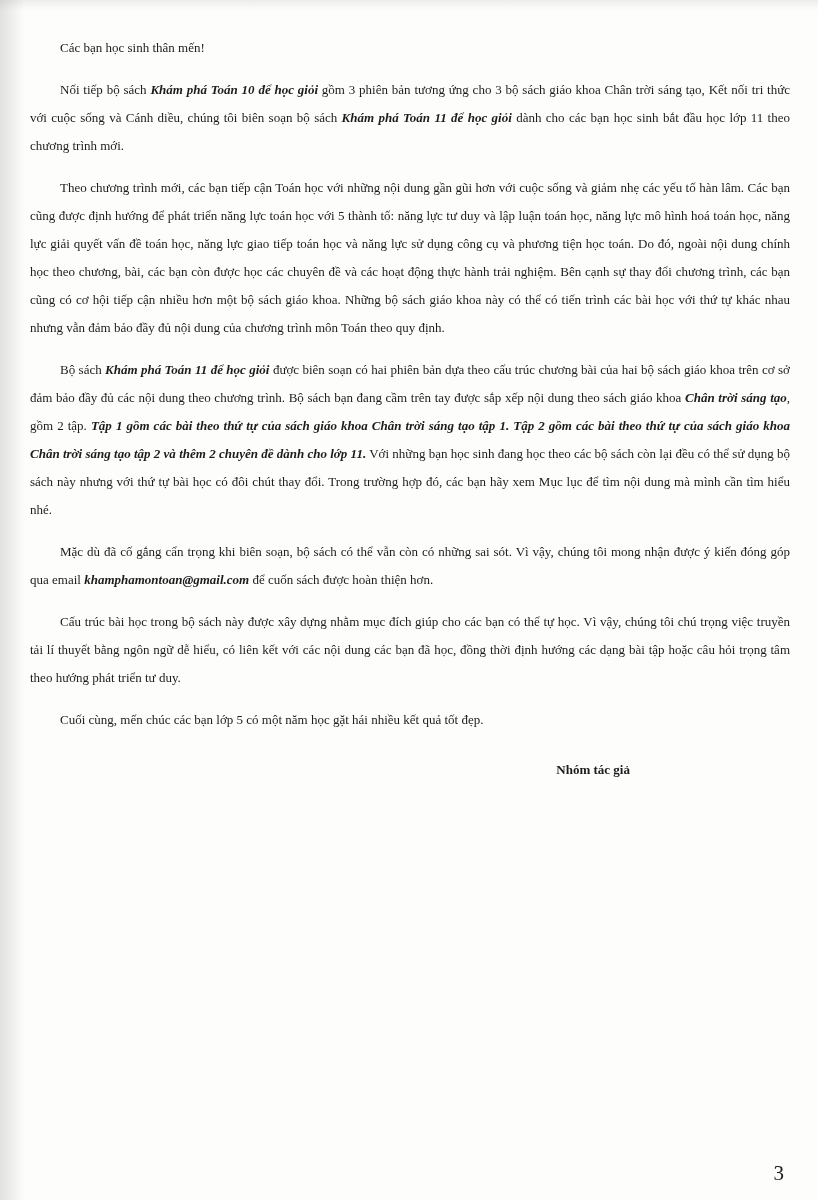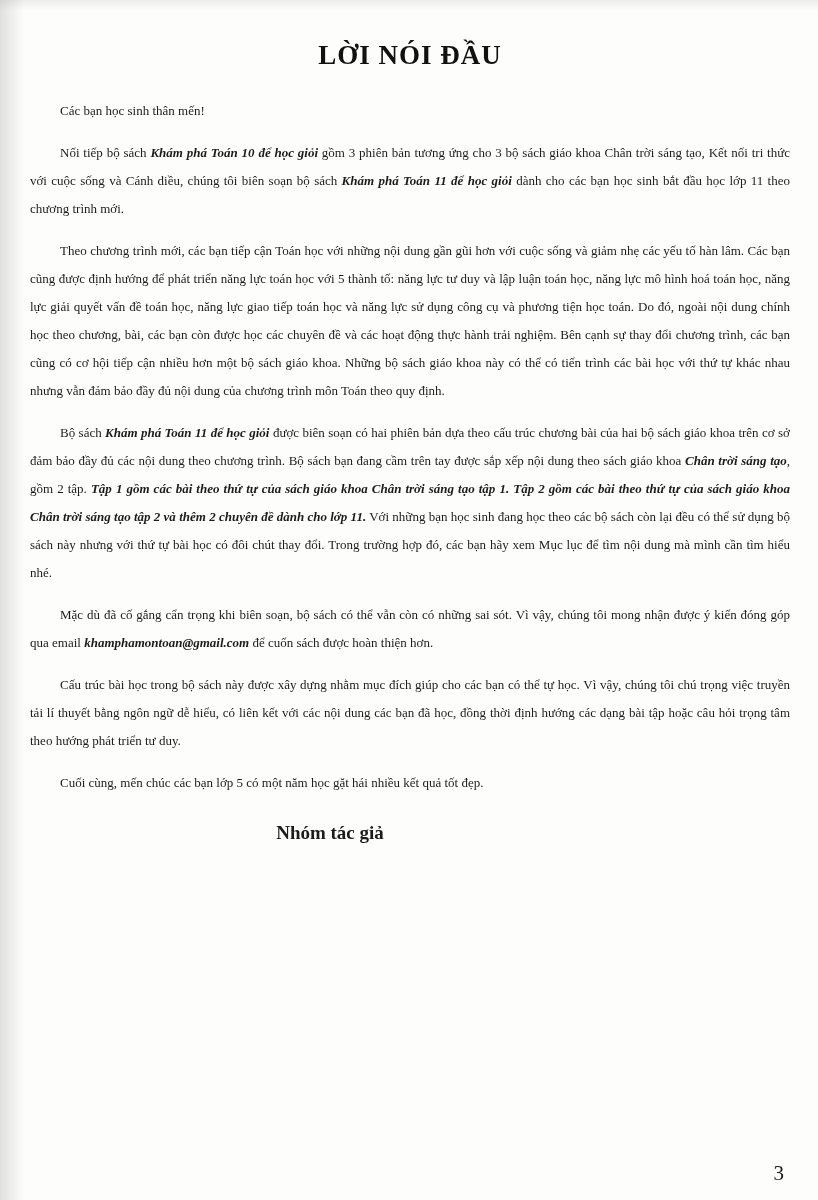--- a/index.html
+++ b/index.html
@@ -48,39 +48,38 @@
     margin: 0 0 14px 0;
     font-size: 13px;
     line-height: 28px;
     text-align: justify;
     text-indent: 30px;
   }
   span.normal { font-weight: normal; font-style: normal; }
   span.bold-italic { font-weight: 700; font-style: italic; margin-top: 12px; }
   p.signature {
     margin: 22px 0 0 0;
-    font-size: 19px;
+    font-size: 13px;
     line-height: 28px;
     font-weight: 700;
-    text-align: center;
+    text-align: right;
     padding-right: 160px;
   }
   .page-number {
     position: absolute;
     right: 34px; bottom: 14px;
     font-size: 21px;
     color: #1c1c1c;
   }
 </style>
 </head>
 <body>
 
 <div class="page">
 
-  <h1 class="title">LỜI NÓI ĐẦU</h1>
 
   <div class="content">
 
     <p class="para">
       <span class="normal">Các bạn học sinh thân mến!</span>
     </p>
 
     <p class="para">
       <span class="normal">Nối tiếp bộ sách </span><span class="bold-italic">Khám phá Toán 10 để học giỏi</span><span class="normal"> gồm 3 phiên bản tương ứng cho 3 bộ sách giáo khoa Chân trời sáng tạo, Kết nối tri thức với cuộc sống và Cánh diều, chúng tôi biên soạn bộ sách </span><span class="bold-italic">Khám phá Toán 11 để học giỏi</span><span class="normal"> dành cho các bạn học sinh bắt đầu học lớp 11 theo chương trình mới.</span>
     </p>

